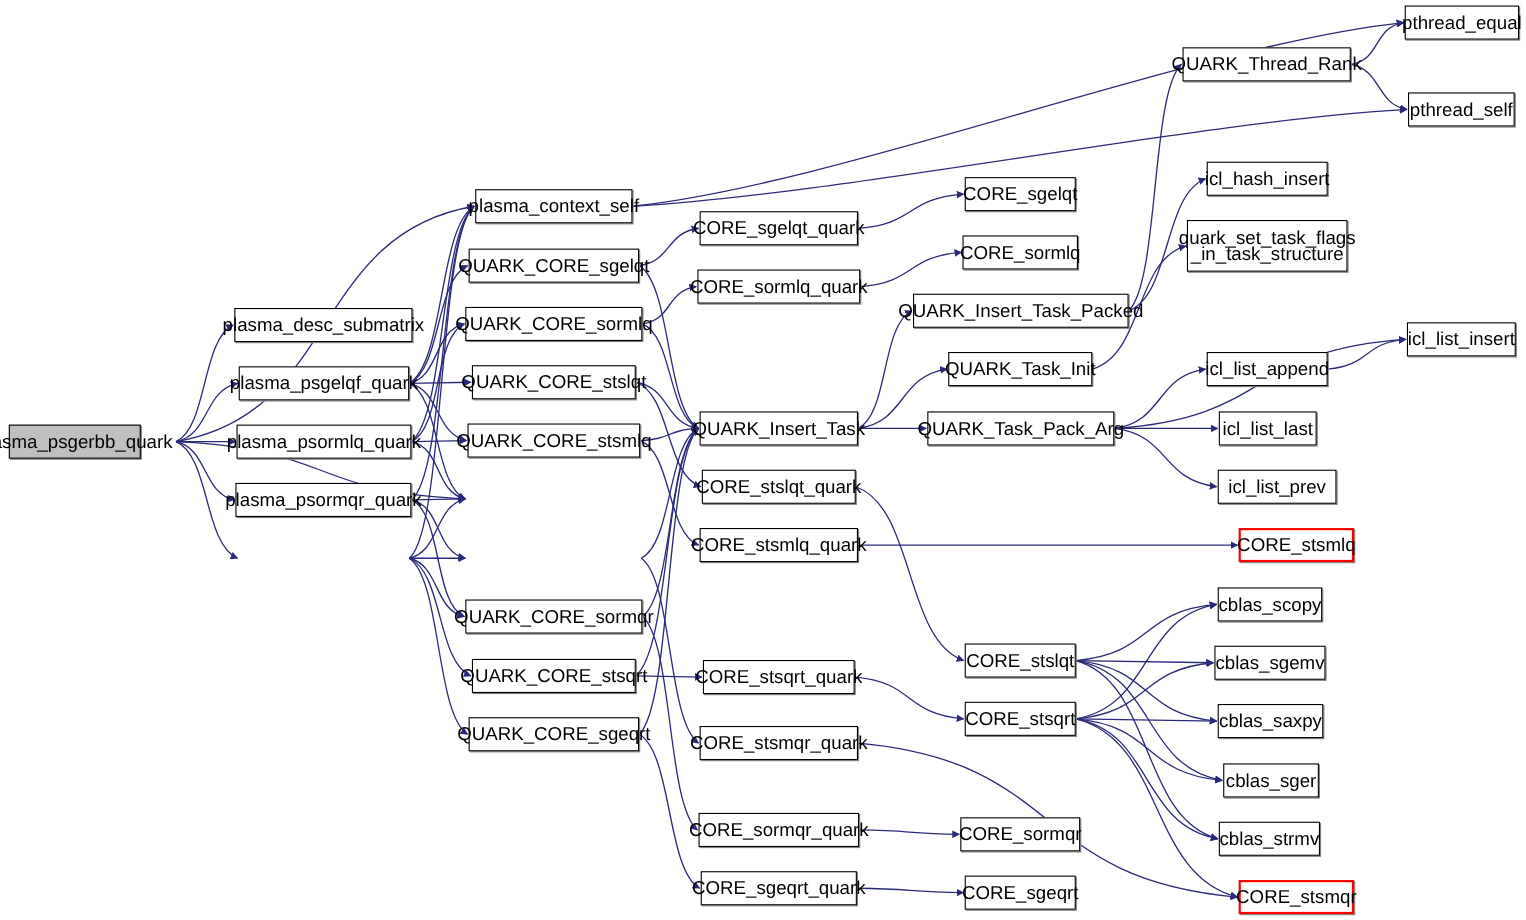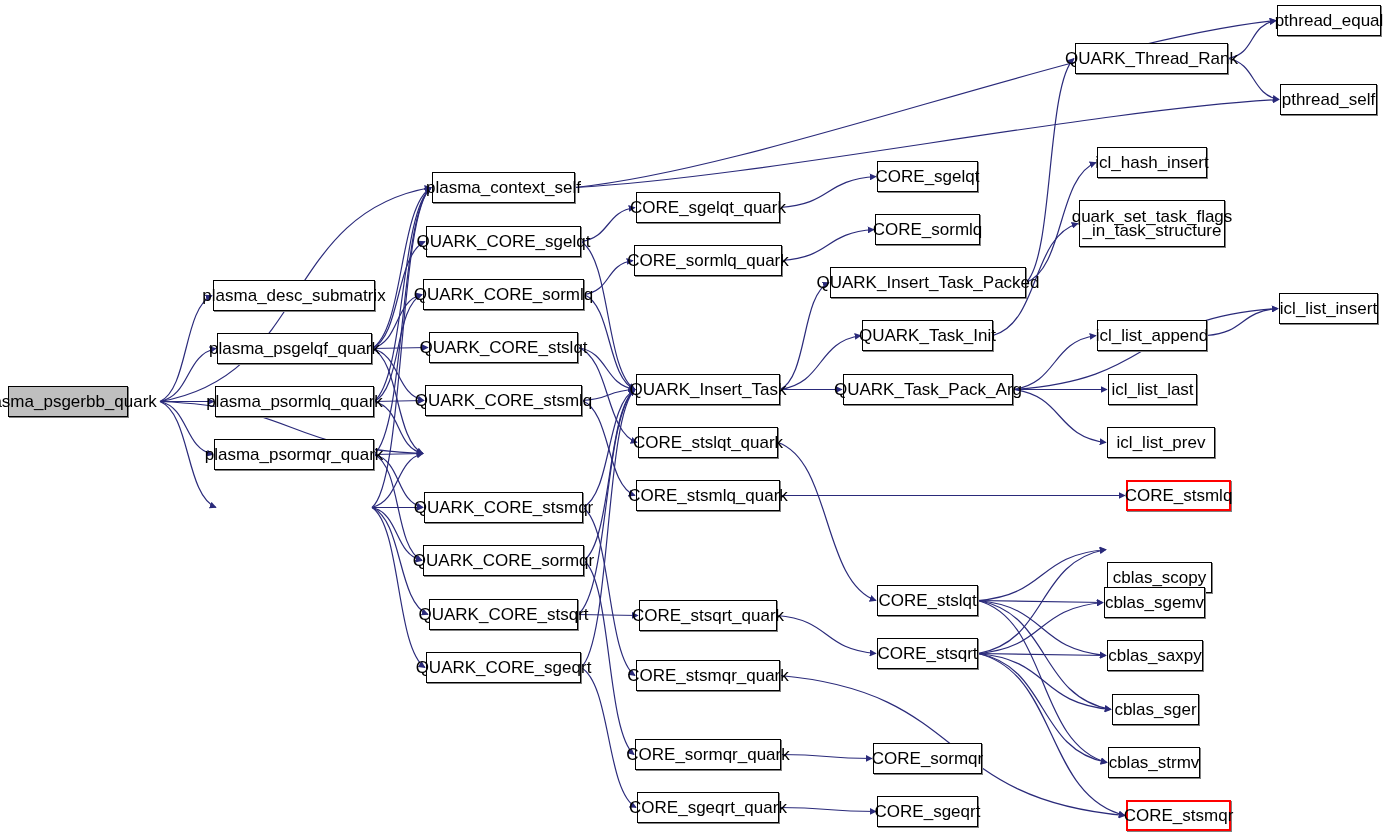--- a/index.html
+++ b/index.html
@@ -121,21 +121,20 @@
 <div class="node root" style="left: 8px; top: 386px; width: 120px; height: 31px;">plasma_psgerbb_quark</div>
     <div class="node" style="left: 213px; top: 280px; width: 162px; height: 31px;">plasma_desc_submatrix</div>
     <div class="node" style="left: 217px; top: 333px; width: 155px; height: 31px;">plasma_psgelqf_quark</div>
     <div class="node" style="left: 215px; top: 386px; width: 159px; height: 31px;">plasma_psormlq_quark</div>
     <div class="node" style="left: 214px; top: 439px; width: 160px; height: 31px;">plasma_psormqr_quark</div>
     <div class="node" style="left: 432px; top: 172px; width: 143px; height: 31px;">plasma_context_self</div>
     <div class="node" style="left: 426px; top: 226px; width: 155px; height: 31px;">QUARK_CORE_sgelqt</div>
     <div class="node" style="left: 423px; top: 279px; width: 161px; height: 31px;">QUARK_CORE_sormlq</div>
     <div class="node" style="left: 429px; top: 332px; width: 149px; height: 31px;">QUARK_CORE_stslqt</div>
     <div class="node" style="left: 425px; top: 385px; width: 157px; height: 31px;">QUARK_CORE_stsmlq</div>
-    <div class="node" style="left: 424px; top: 492px; width: 159px; height: 31px;">QUARK_CORE_stsmqr</div>
     <div class="node" style="left: 423px; top: 545px; width: 161px; height: 31px;">QUARK_CORE_sormqr</div>
     <div class="node" style="left: 429px; top: 599px; width: 149px; height: 31px;">QUARK_CORE_stsqrt</div>
     <div class="node" style="left: 426px; top: 652px; width: 155px; height: 31px;">QUARK_CORE_sgeqrt</div>
     <div class="node" style="left: 636px; top: 192px; width: 144px; height: 31px;">CORE_sgelqt_quark</div>
     <div class="node" style="left: 634px; top: 245px; width: 148px; height: 31px;">CORE_sormlq_quark</div>
     <div class="node" style="left: 636px; top: 374px; width: 144px; height: 31px;">QUARK_Insert_Task</div>
     <div class="node" style="left: 638px; top: 427px; width: 140px; height: 31px;">CORE_stslqt_quark</div>
     <div class="node" style="left: 636px; top: 480px; width: 144px; height: 31px;">CORE_stsmlq_quark</div>
     <div class="node" style="left: 639px; top: 600px; width: 138px; height: 31px;">CORE_stsqrt_quark</div>
     <div class="node" style="left: 636px; top: 660px; width: 144px; height: 31px;">CORE_stsmqr_quark</div>
@@ -154,19 +153,19 @@
     <div class="node" style="left: 1079px; top: 200px; width: 146px; height: 47px;">quark_set_task_flags
 _in_task_structure</div>
     <div class="node" style="left: 1097px; top: 320px; width: 110px; height: 31px;">icl_list_append</div>
     <div class="node" style="left: 1108px; top: 374px; width: 89px; height: 31px;">icl_list_last</div>
     <div class="node" style="left: 1107px; top: 427px; width: 108px; height: 31px;">icl_list_prev</div>
     <div class="node" style="left: 1277px; top: 5px; width: 104px; height: 31px;">pthread_equal</div>
     <div class="node" style="left: 1075px; top: 43px; width: 153px; height: 31px;">QUARK_Thread_Rank</div>
     <div class="node" style="left: 1280px; top: 84px; width: 97px; height: 31px;">pthread_self</div>
     <div class="node" style="left: 1279px; top: 293px; width: 99px; height: 31px;">icl_list_insert</div>
     <div class="node highlight" style="left: 1126px; top: 480px; width: 105px; height: 31px;">CORE_stsmlq</div>
-    <div class="node" style="left: 1107px; top: 534px; width: 105px; height: 31px; margin-top: 28px;">cblas_scopy</div>
+    <div class="node" style="left: 1107px; top: 534px; width: 95px; height: 31px;">cblas_scopy</div>
     <div class="node" style="left: 1104px; top: 587px; width: 101px; height: 31px;">cblas_sgemv</div>
     <div class="node" style="left: 1107px; top: 640px; width: 96px; height: 31px;">cblas_saxpy</div>
     <div class="node" style="left: 1112px; top: 694px; width: 87px; height: 31px;">cblas_sger</div>
     <div class="node" style="left: 1108px; top: 747px; width: 92px; height: 31px;">cblas_strmv</div>
     <div class="node highlight" style="left: 1126px; top: 800px; width: 105px; height: 31px;">CORE_stsmqr</div>
   </div>
 
 </body></html>

